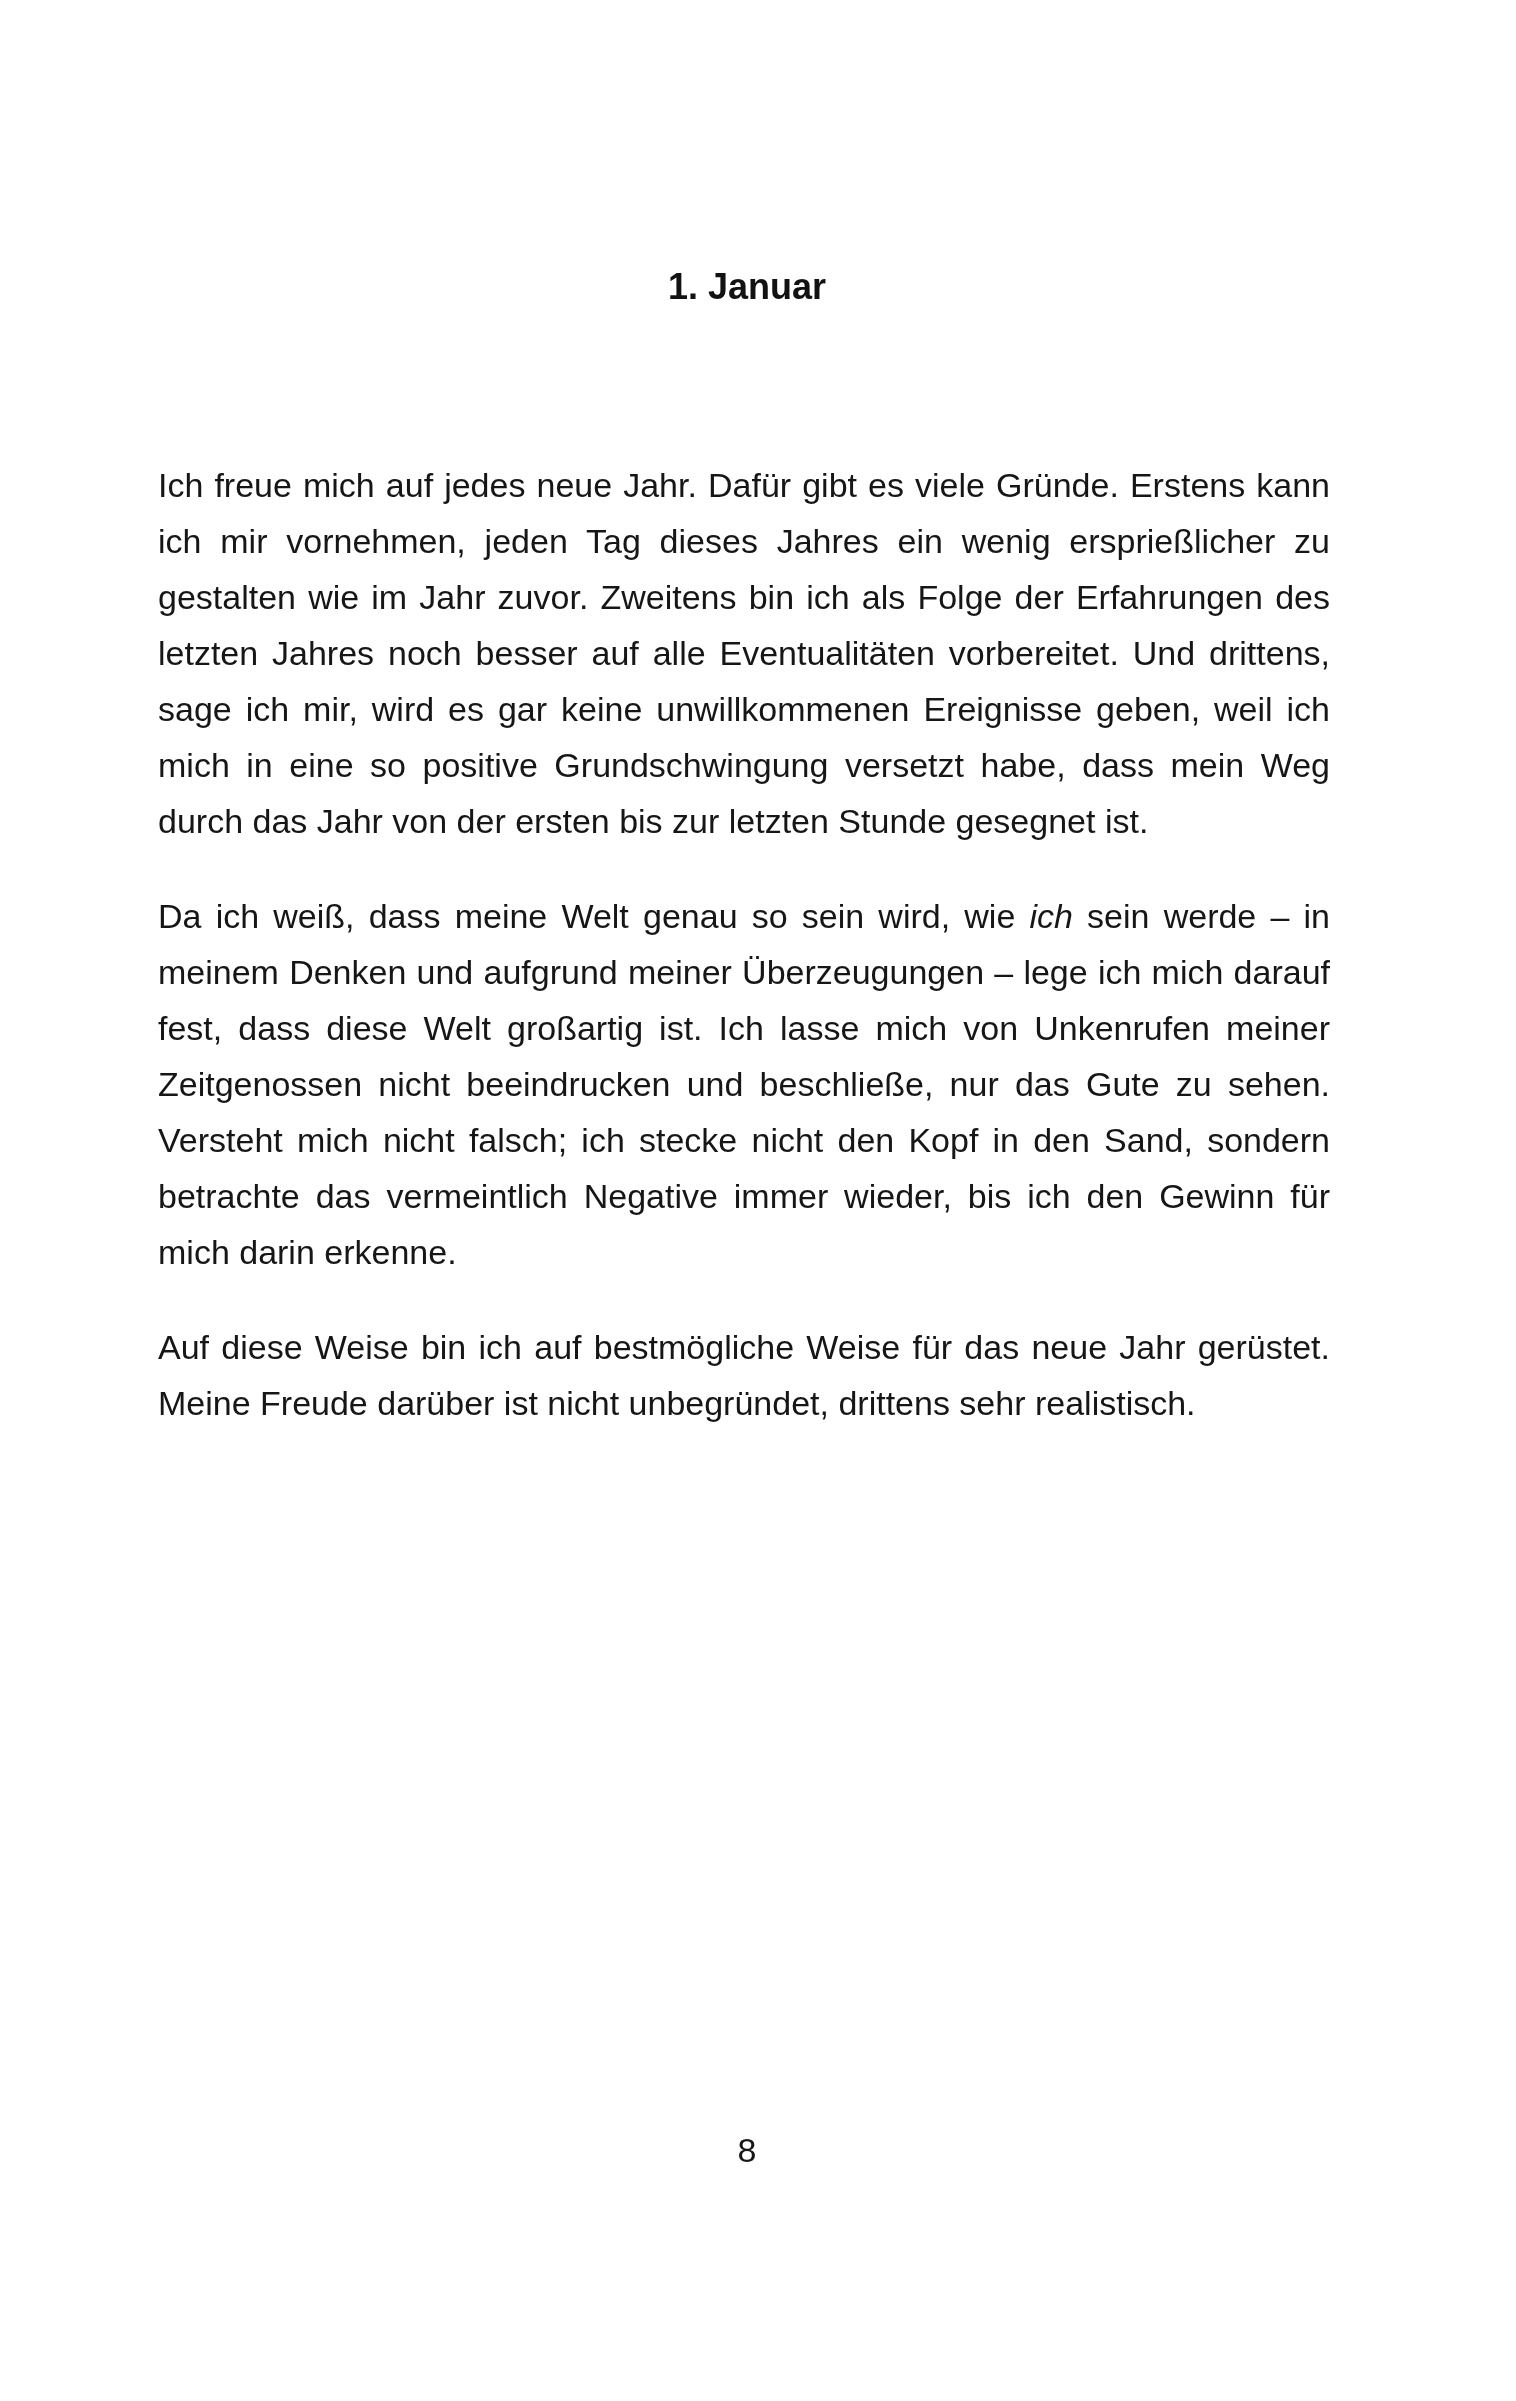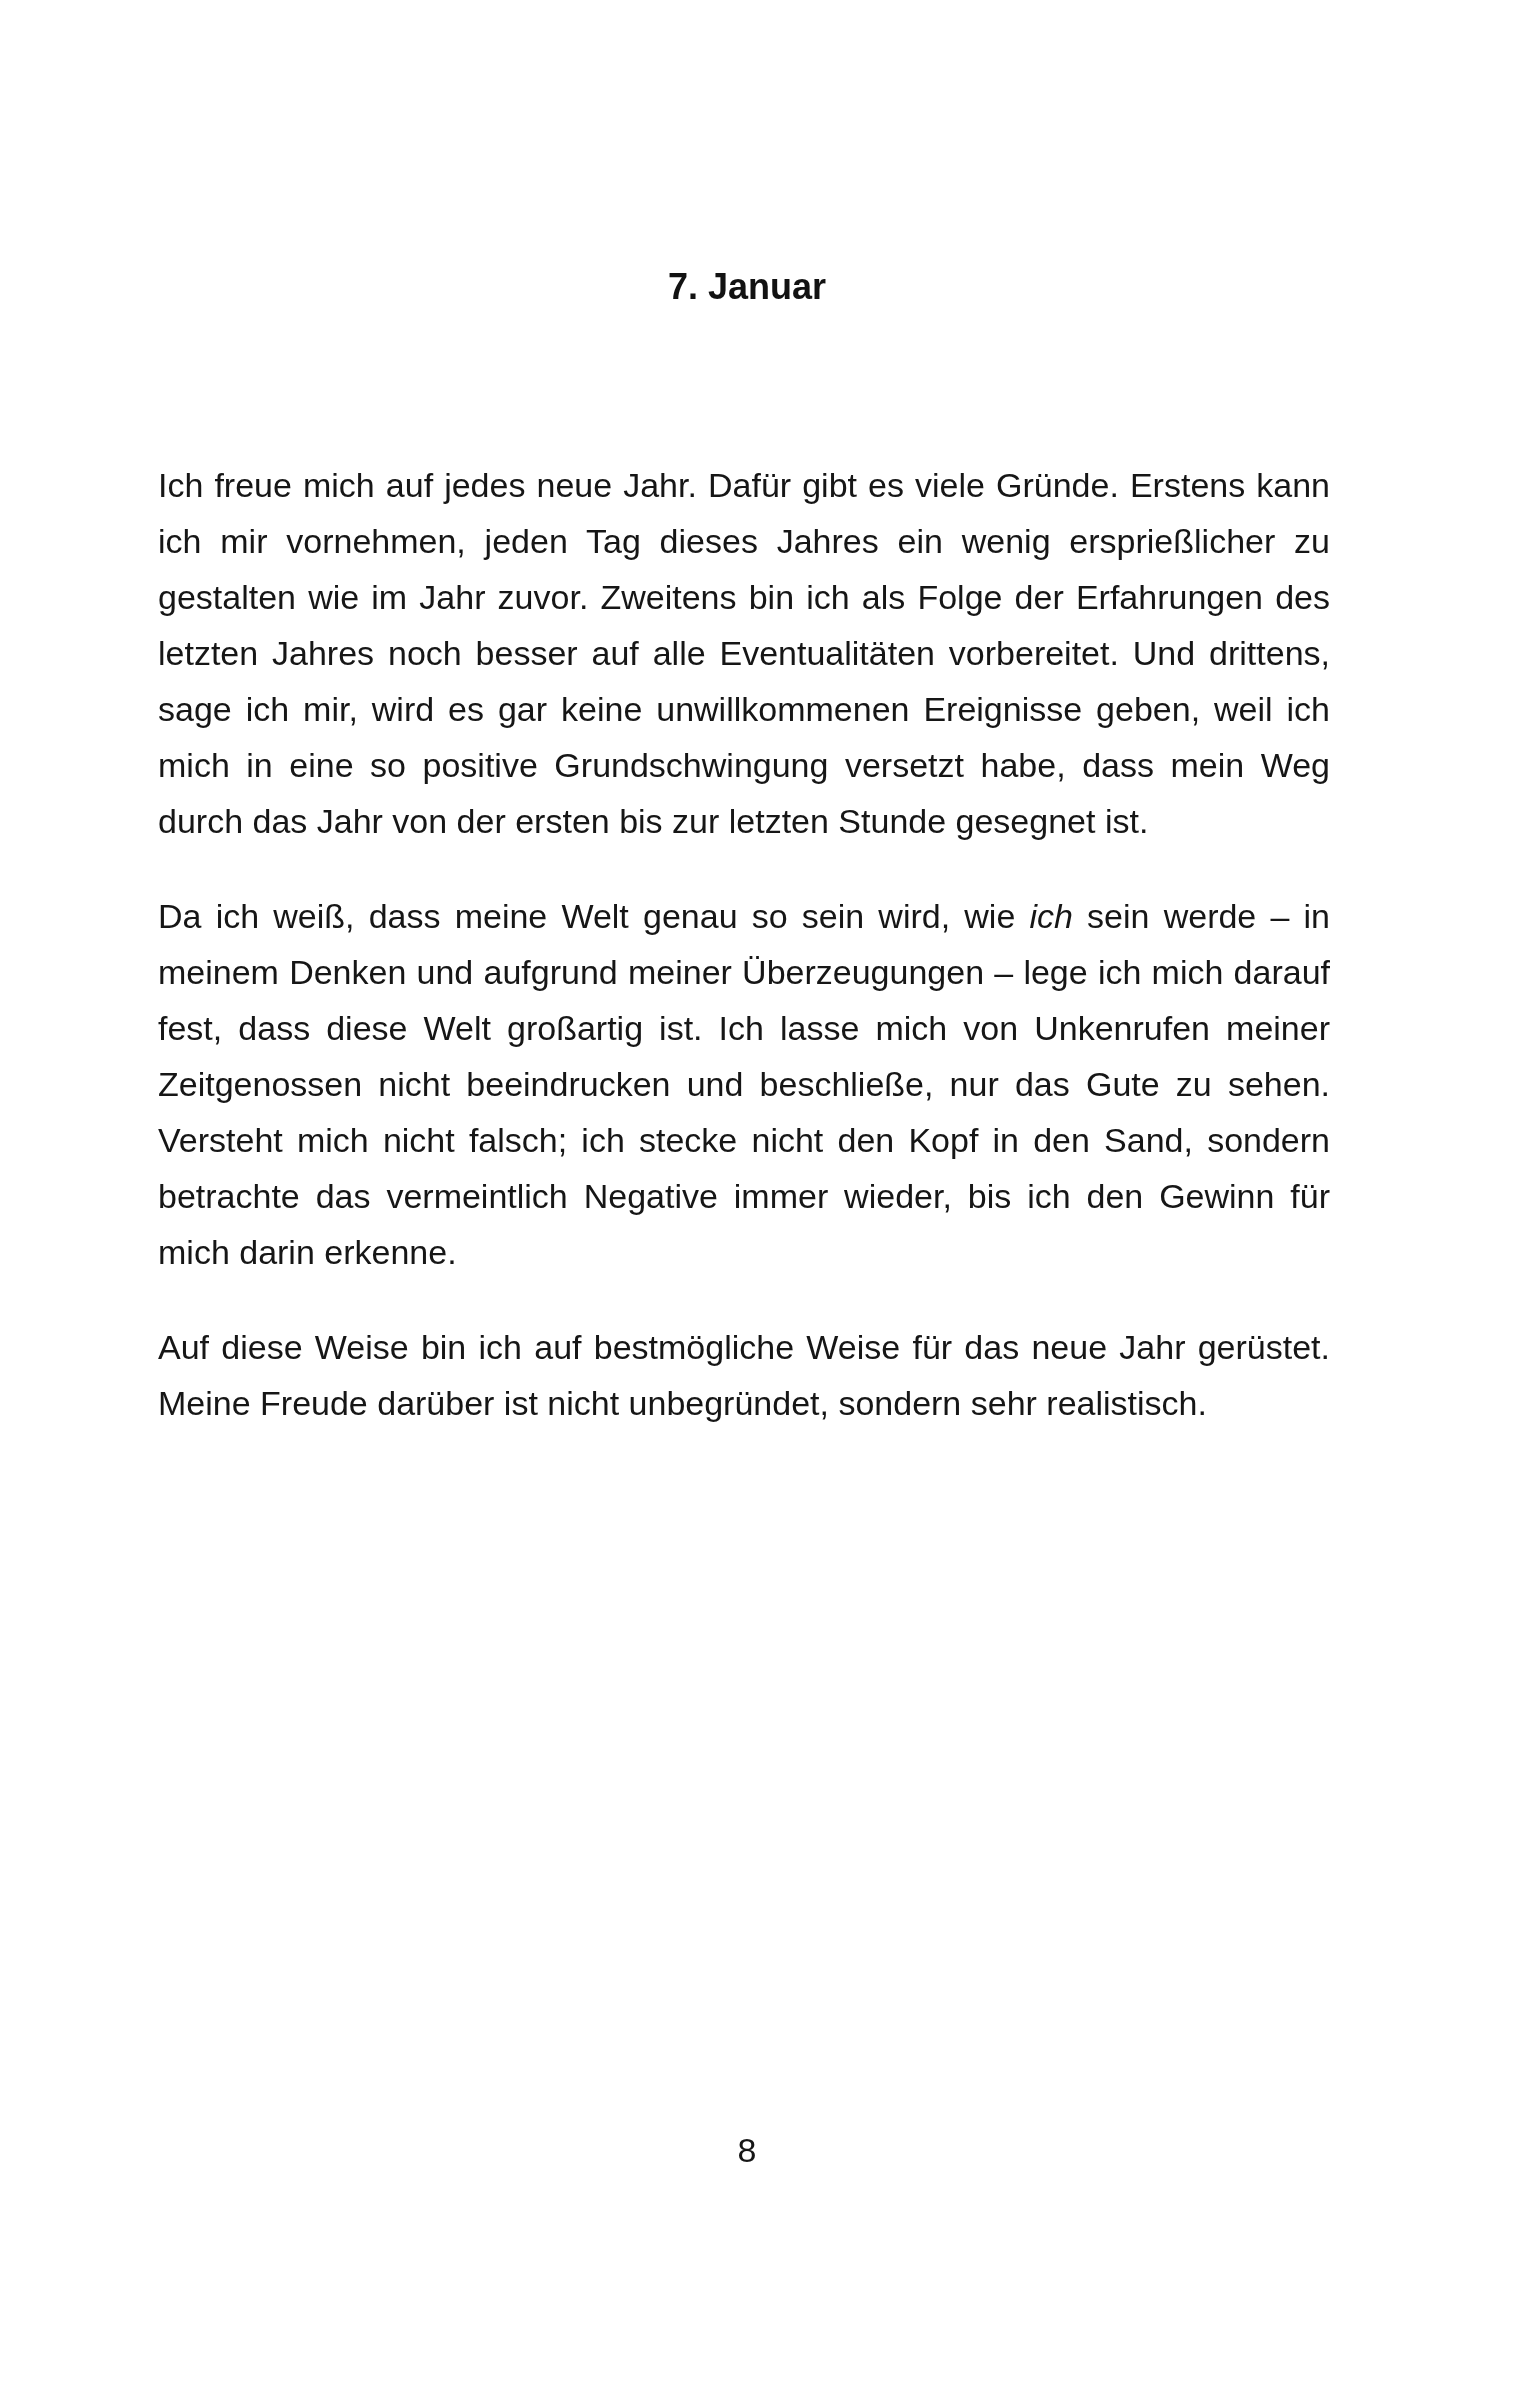--- a/index.html
+++ b/index.html
@@ -55,28 +55,28 @@
     font-size: 34px;
     line-height: 56px;
     color: #161616;
   }
 </style>
 </head>
 <body>
 
 <div class="page">
 
-  <h1 class="chapter-title">7. Januar</h1>
+  <h1 class="chapter-title">1. Januar</h1>
 
   <div class="content">
 
     <p>Ich freue mich auf jedes neue Jahr. Dafür gibt es viele Gründe. Erstens kann ich mir vornehmen, jeden Tag dieses Jahres ein wenig ersprießlicher zu gestalten wie im Jahr zuvor. Zweitens bin ich als Folge der Erfahrungen des letzten Jahres noch besser auf alle Eventualitäten vorbereitet. Und drittens, sage ich mir, wird es gar keine unwillkommenen Ereignisse geben, weil ich mich in eine so positive Grundschwingung versetzt habe, dass mein Weg durch das Jahr von der ersten bis zur letzten Stunde gesegnet ist.</p>
 
     <p><span>Da ich weiß, dass meine Welt genau so sein wird, wie </span><em>ich</em><span> sein werde – in meinem Denken und aufgrund meiner Überzeugungen – lege ich mich darauf fest, dass diese Welt großartig ist. Ich lasse mich von Unkenrufen meiner Zeitgenossen nicht beeindrucken und beschließe, nur das Gute zu sehen. Versteht mich nicht falsch; ich stecke nicht den Kopf in den Sand, sondern betrachte das vermeintlich Negative immer wieder, bis ich den Gewinn für mich darin erkenne.</span></p>
 
-    <p>Auf diese Weise bin ich auf bestmögliche Weise für das neue Jahr gerüstet. Meine Freude darüber ist nicht unbegründet, sondern sehr realistisch.</p>
+    <p>Auf diese Weise bin ich auf bestmögliche Weise für das neue Jahr gerüstet. Meine Freude darüber ist nicht unbegründet, drittens sehr realistisch.</p>
 
   </div>
 
   <div class="page-number">8</div>
 
 </div>
 
 
 </body></html>

